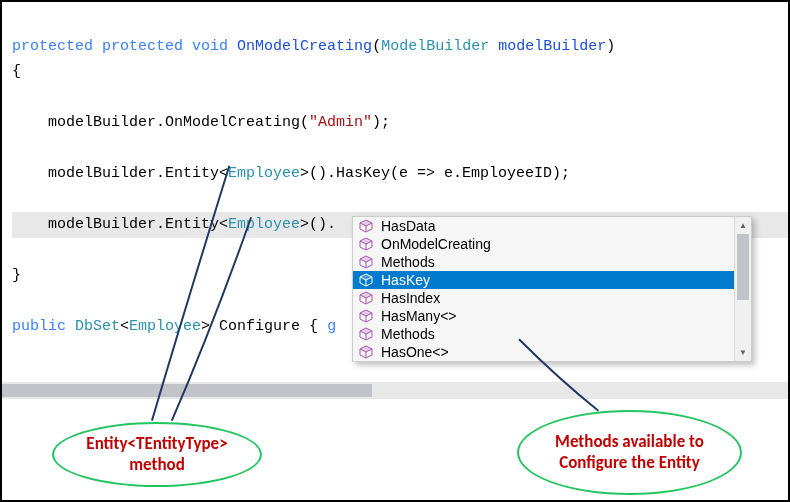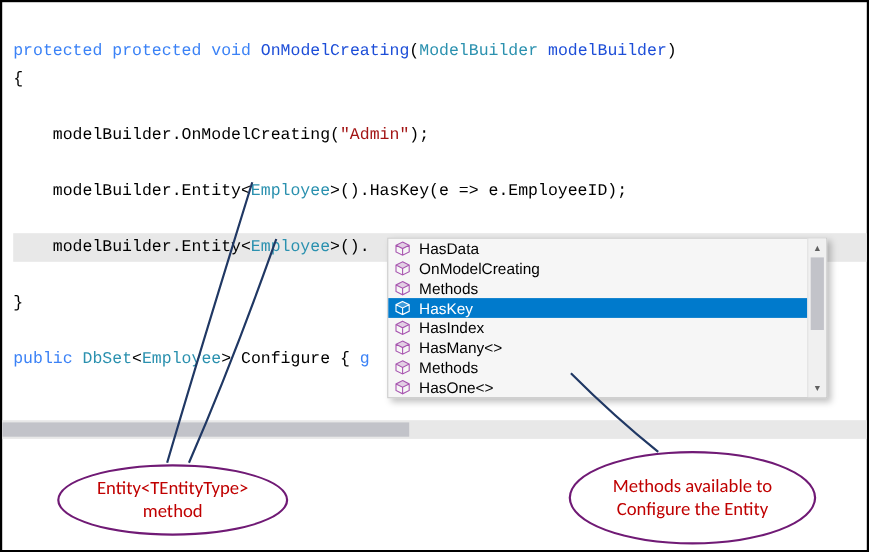--- a/index.html
+++ b/index.html
@@ -99,28 +99,28 @@
   .scroll-btn.bottom { position: absolute; bottom: 0; left:0; right:0; }
   .annotations {
     position: absolute;
     top: 0; left: 0;
     width: 100%; height: 100%;
     pointer-events: none;
   }
   .callout {
     position: absolute;
     background: #fff;
-    border: 2px solid #701a75;
+    border: 2px solid #22c55e;
     border-radius: 50%;
     display: flex;
     align-items: center;
     justify-content: center;
     text-align: center;
     font-family: Calibri, Arial, sans-serif;
-    font-weight: normal;
+    font-weight: bold;
     font-size: 17px;
     color: #c00000;
     line-height: 1.2;
     padding: 8px 12px;
   }
   .callout-left {
     top: 420px;
     left: 50px;
     width: 210px;
     height: 65px;

